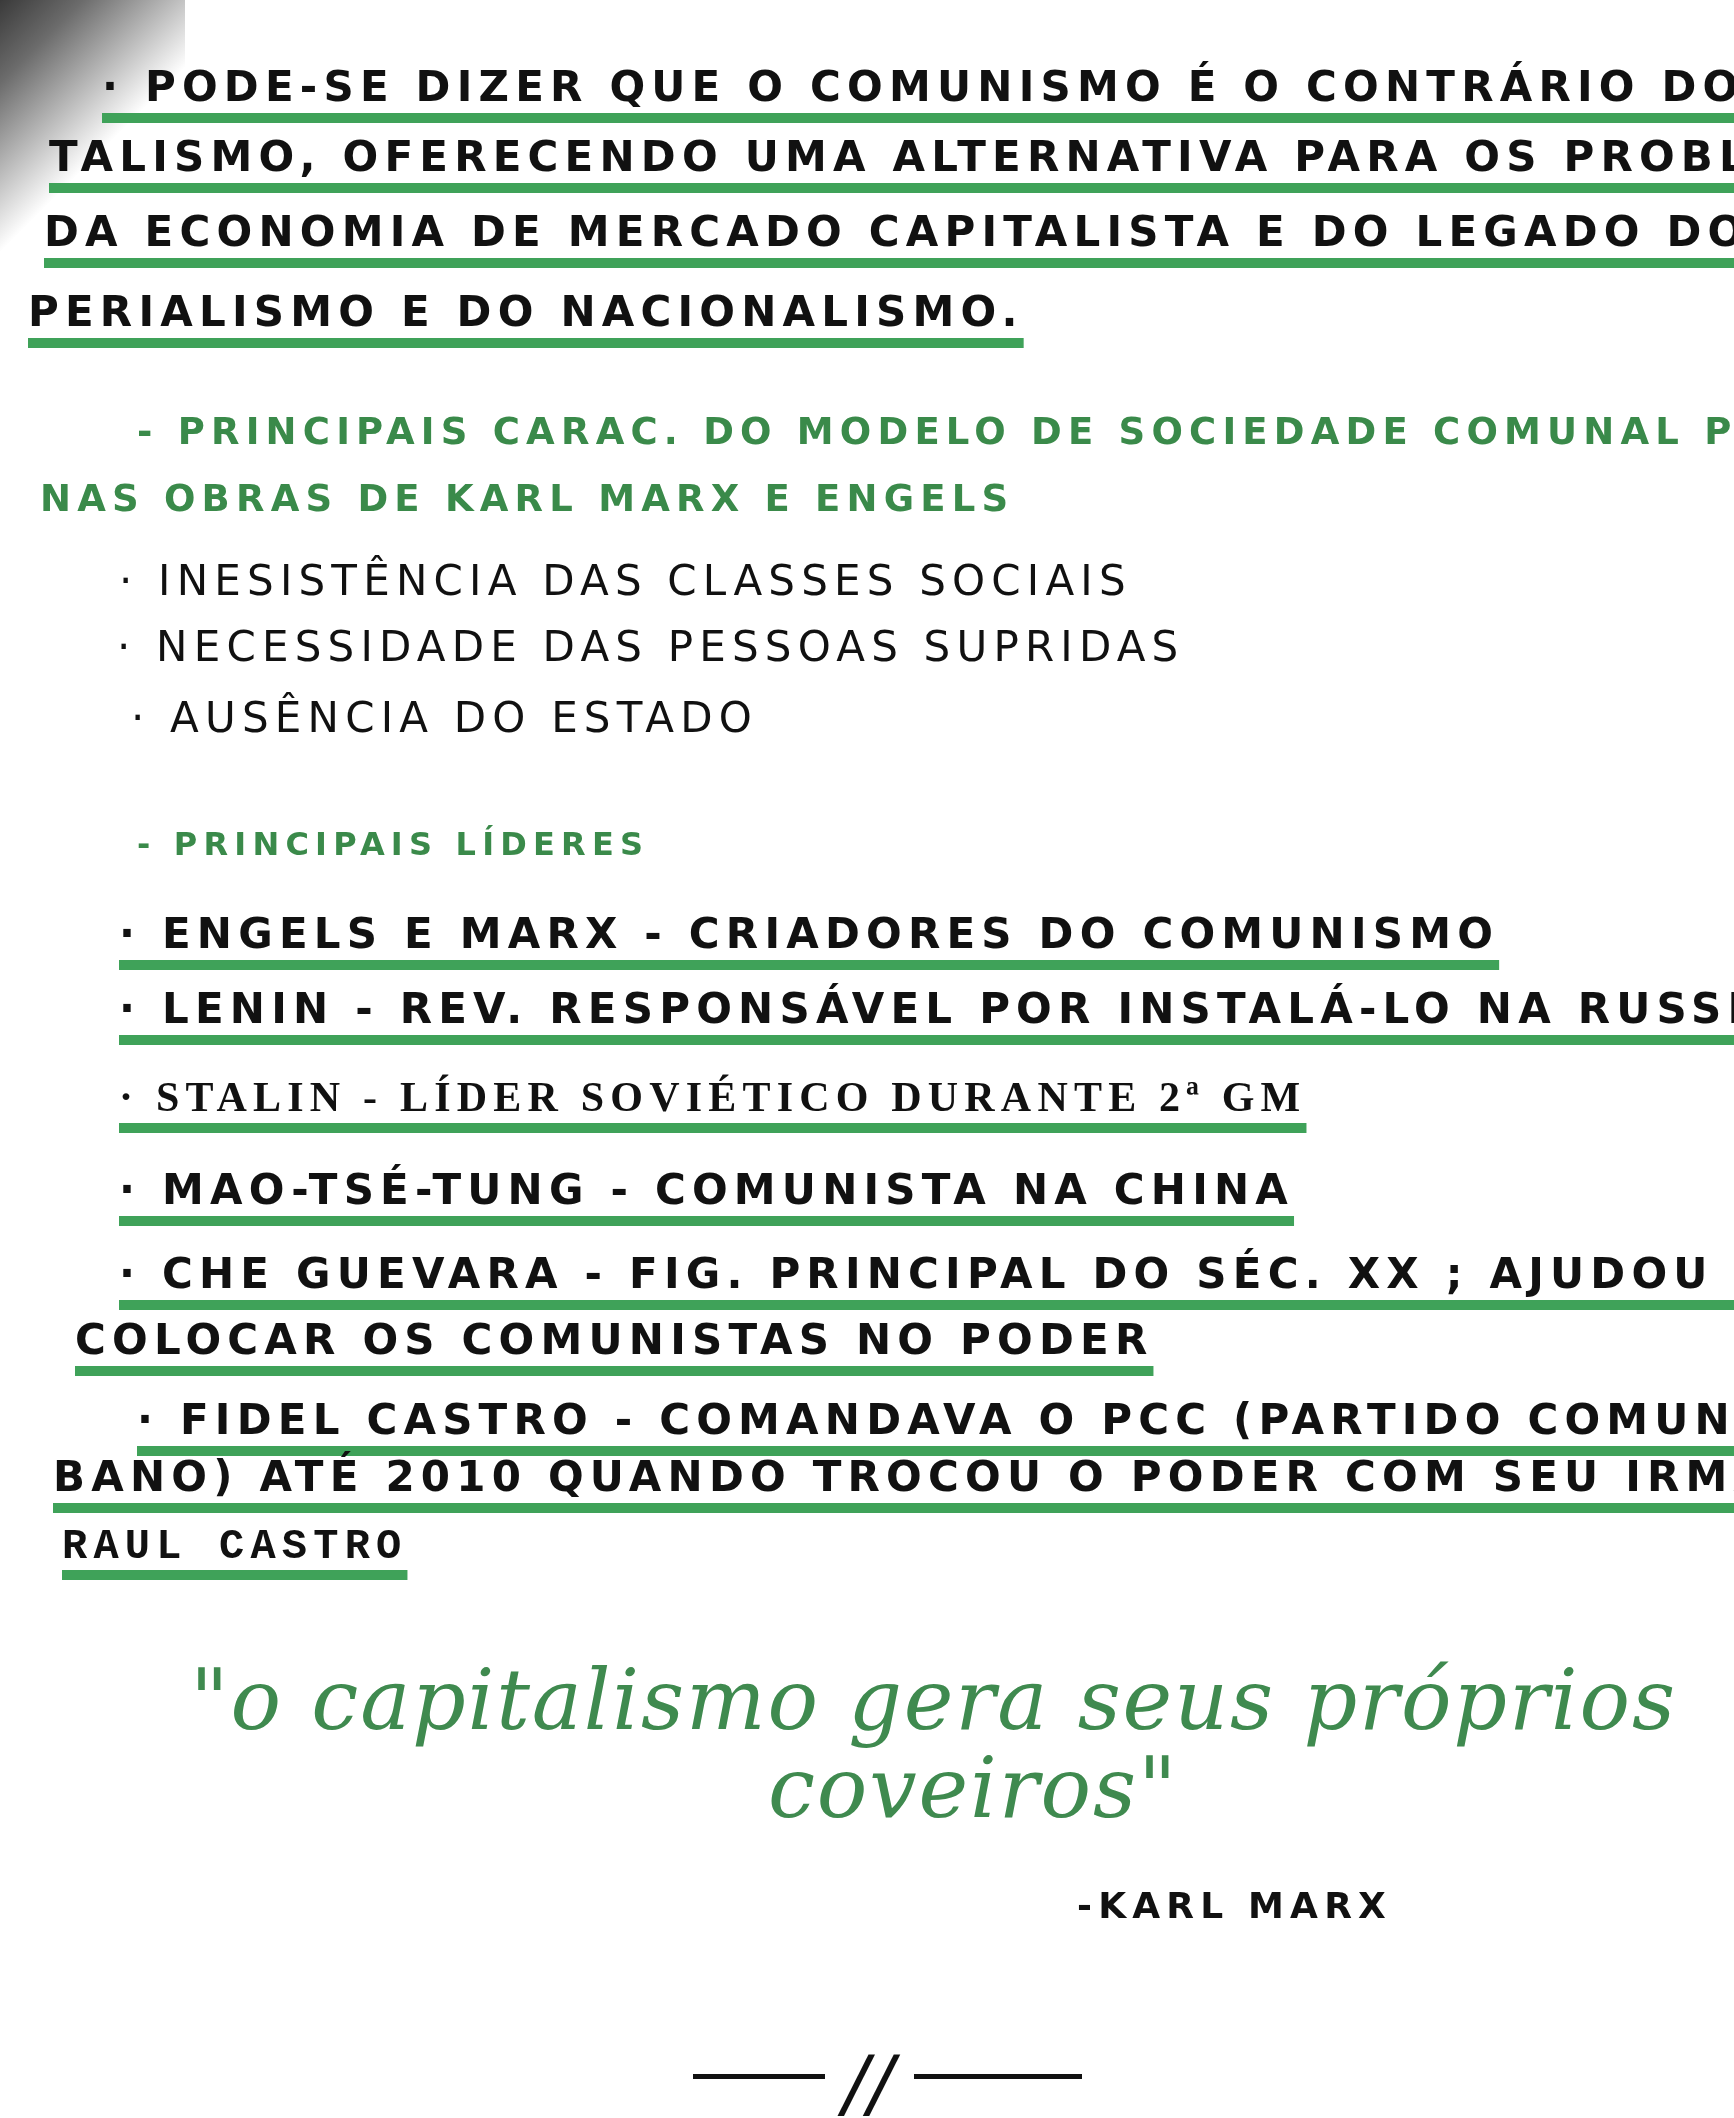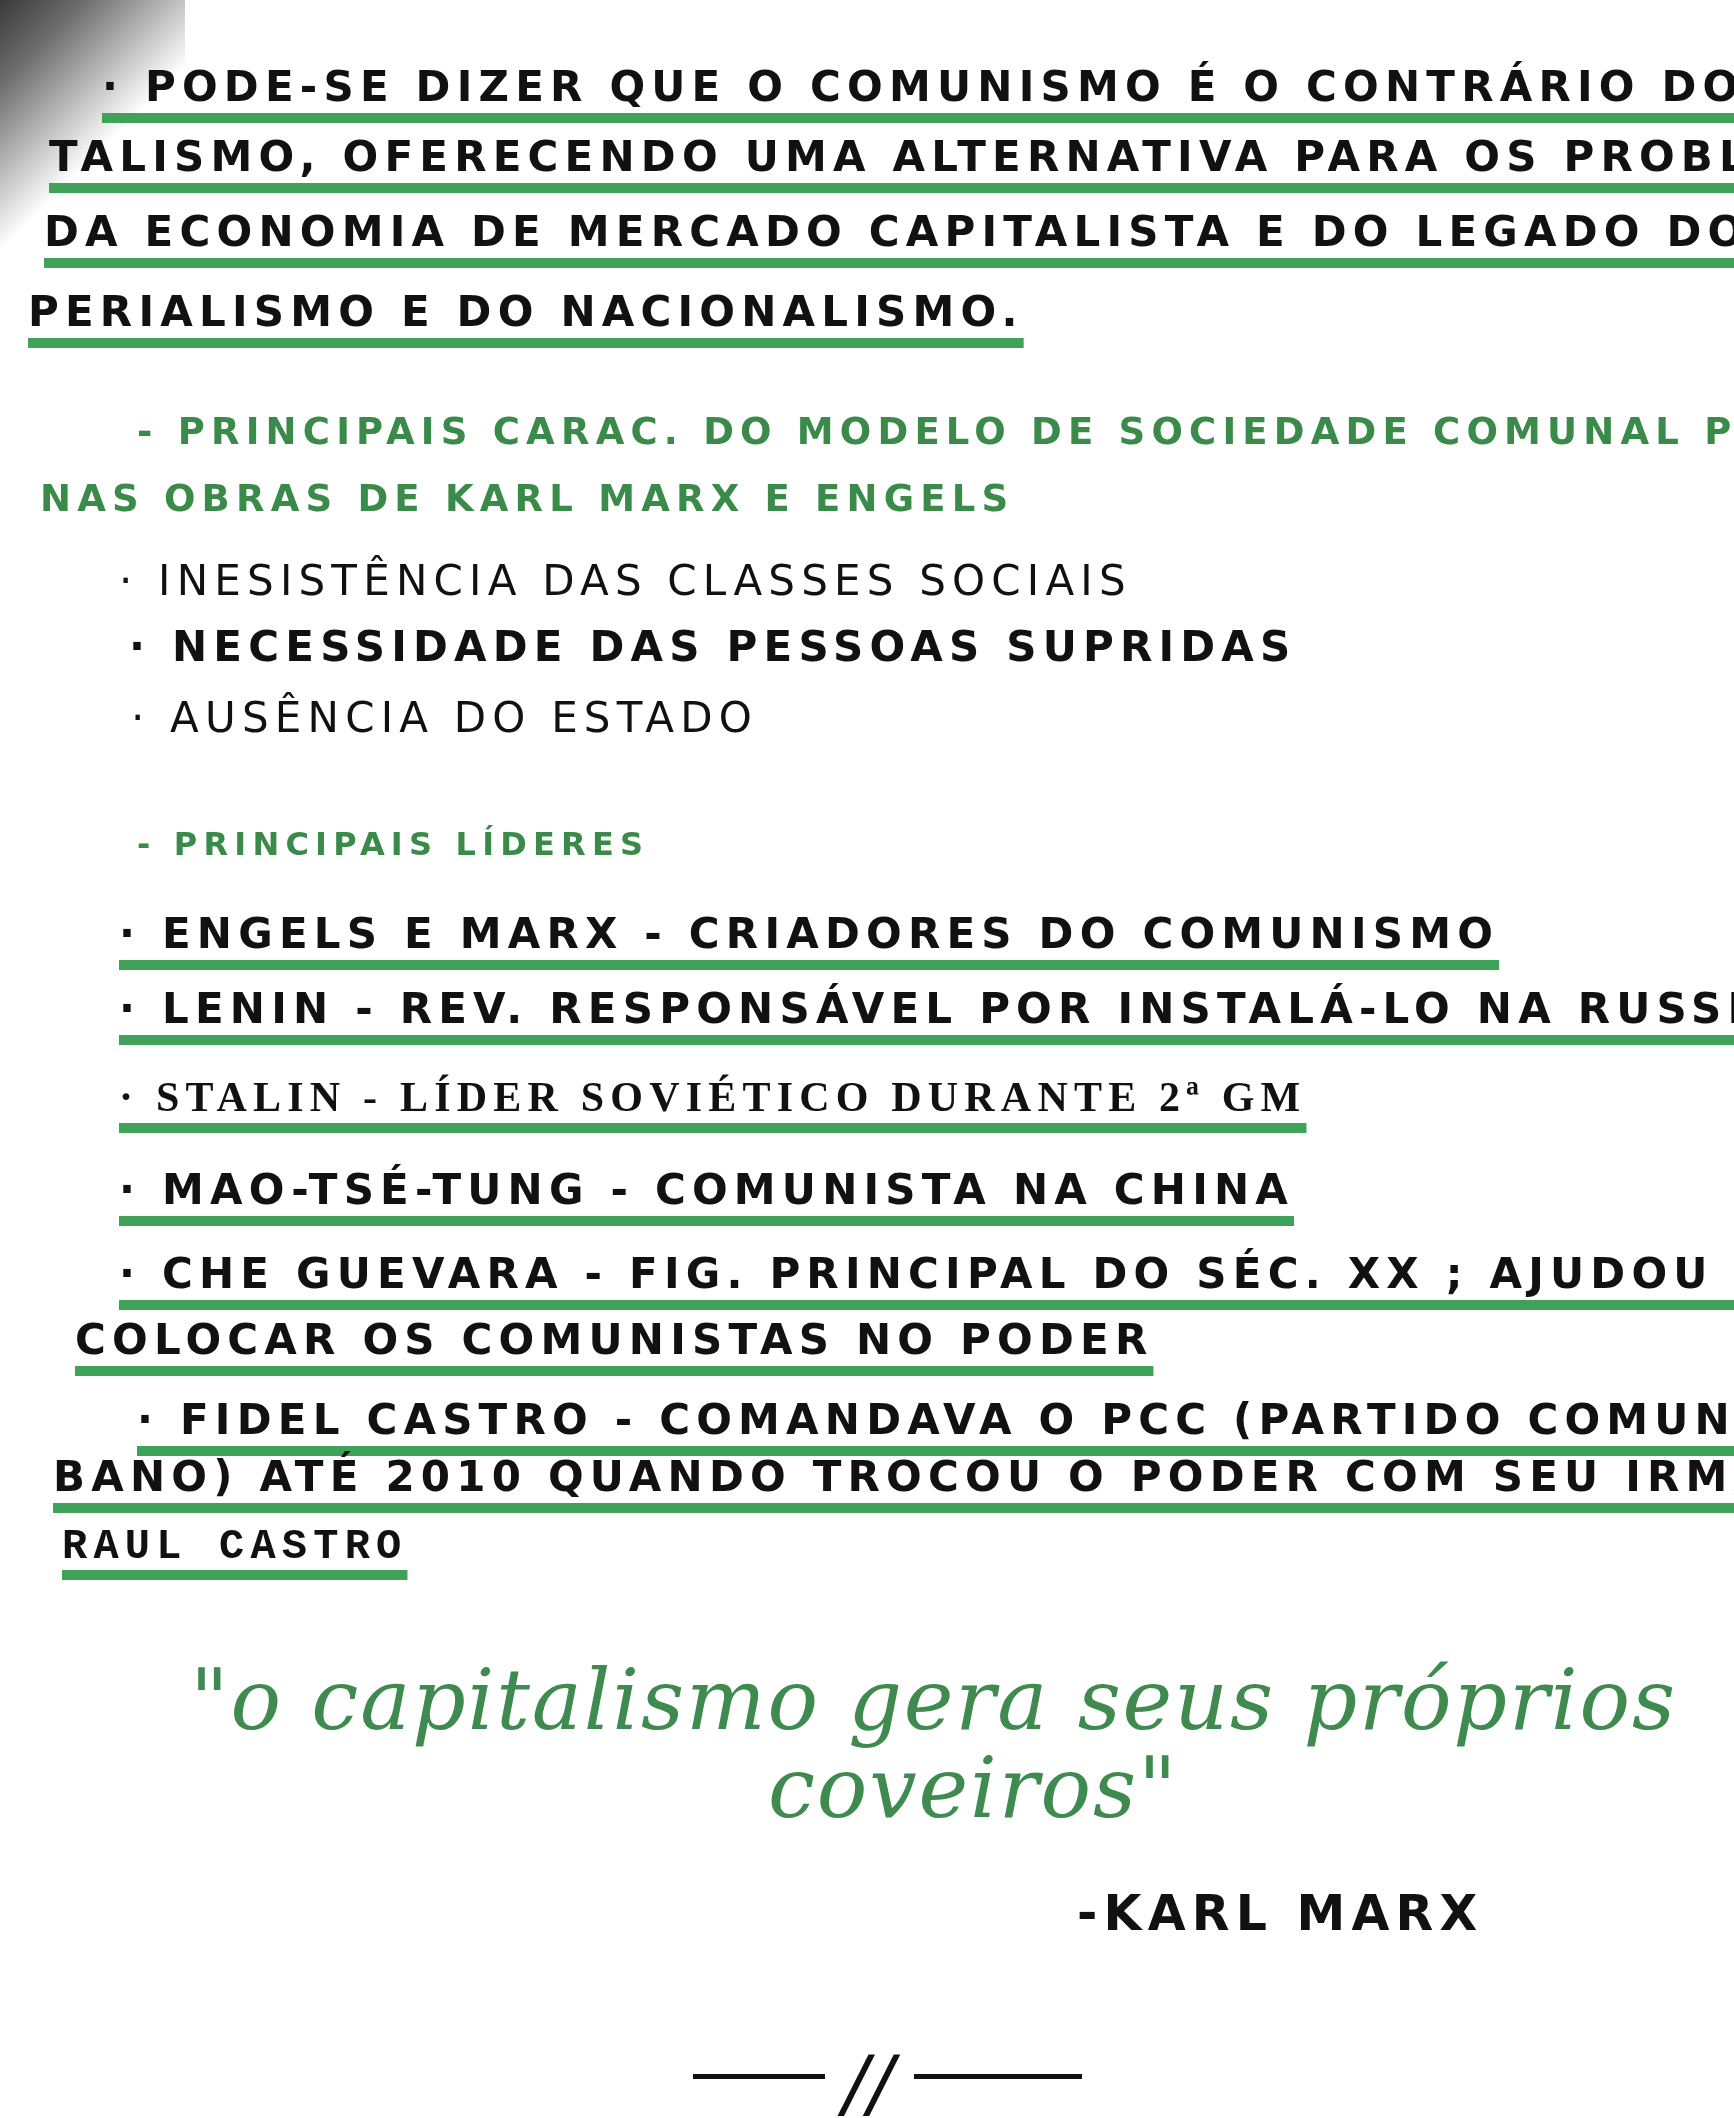--- a/index.html
+++ b/index.html
@@ -14,41 +14,41 @@
   .line {
     position: absolute; left: 0; font-size: 42px; letter-spacing: 6.2px;
     text-transform: uppercase; white-space: nowrap; font-weight: bold;
   }
   .green { color: #3a8a4a; }
   .u { text-decoration: underline; text-decoration-color: #3fa259; text-decoration-thickness: 9.7px; text-underline-offset: 11.5px; }
   .quote {
     position: absolute; font-family: "DejaVu Serif", serif; font-style: italic;
     color: #3f8a4f; font-size: 84px; white-space: nowrap; letter-spacing: 1.8px;
   }
-  .attrib { position: absolute; left: 1077px; top: 1885px; font-size: 49px; letter-spacing: 6.2px; font-weight: bold; }
+  .attrib { position: absolute; left: 1077px; top: 1885px; font-size: 36px; letter-spacing: 6.2px; font-weight: bold; }
   .divider { position: absolute; top: 2074px; height: 5.3px; background: #111; }
   .slash { position: absolute; left: 843px; top: 2039px; font-size: 75px; font-style: italic; }
 </style>
 </head>
 <body>
 
 <div class="shadow"></div>
 
 <div>
   <div class="line u" style="left:102px; top:62px;">· PODE-SE DIZER QUE O COMUNISMO É O CONTRÁRIO DO CAPI-</div>
   <div class="line u" style="left:49px; top:132px;">TALISMO, OFERECENDO UMA ALTERNATIVA PARA OS PROBLEMAS</div>
   <div class="line u" style="left:44px; top:207px;">DA ECONOMIA DE MERCADO CAPITALISTA E DO LEGADO DO IM-</div>
   <div class="line u" style="left:28px; top:287px;">PERIALISMO E DO NACIONALISMO.</div>
 </div>
 
 <div>
   <div class="line green" style="left:137px; top:410px; font-size:37px;">- PRINCIPAIS CARAC. DO MODELO DE SOCIEDADE COMUNAL PROPOSTO</div>
   <div class="line green" style="left:40px; top:477px; font-size:37px;">NAS OBRAS DE KARL MARX E ENGELS</div>
   <div class="line" style="left:119px; top:556px; font-weight:normal;">· INESISTÊNCIA DAS CLASSES SOCIAIS</div>
-  <div class="line" style="left:129px; top:622px; font-weight:bold;">· NECESSIDADE DAS PESSOAS SUPRIDAS</div>
+  <div class="line" style="left:117px; top:622px; font-weight:normal;">· NECESSIDADE DAS PESSOAS SUPRIDAS</div>
   <div class="line" style="left:131px; top:693px; font-weight:normal;">· AUSÊNCIA DO ESTADO</div>
 </div>
 
 <div>
   <div class="line green" style="left:137px; top:825px; font-size:32px;">- PRINCIPAIS LÍDERES</div>
   <div class="line u" style="left:119px; top:909px;">· ENGELS E MARX - CRIADORES DO COMUNISMO</div>
   <div class="line u" style="left:119px; top:984px;">· LENIN - REV. RESPONSÁVEL POR INSTALÁ-LO NA RUSSIA</div>
   <div class="line u" style="left:119px; top:1073px;font-family:Liberation Serif, serif;">· STALIN - LÍDER SOVIÉTICO DURANTE 2ª GM</div>
   <div class="line u" style="left:119px; top:1165px;">· MAO-TSÉ-TUNG - COMUNISTA NA CHINA</div>
   <div class="line u" style="left:119px; top:1249px;">· CHE GUEVARA - FIG. PRINCIPAL DO SÉC. XX ; AJUDOU A</div>

